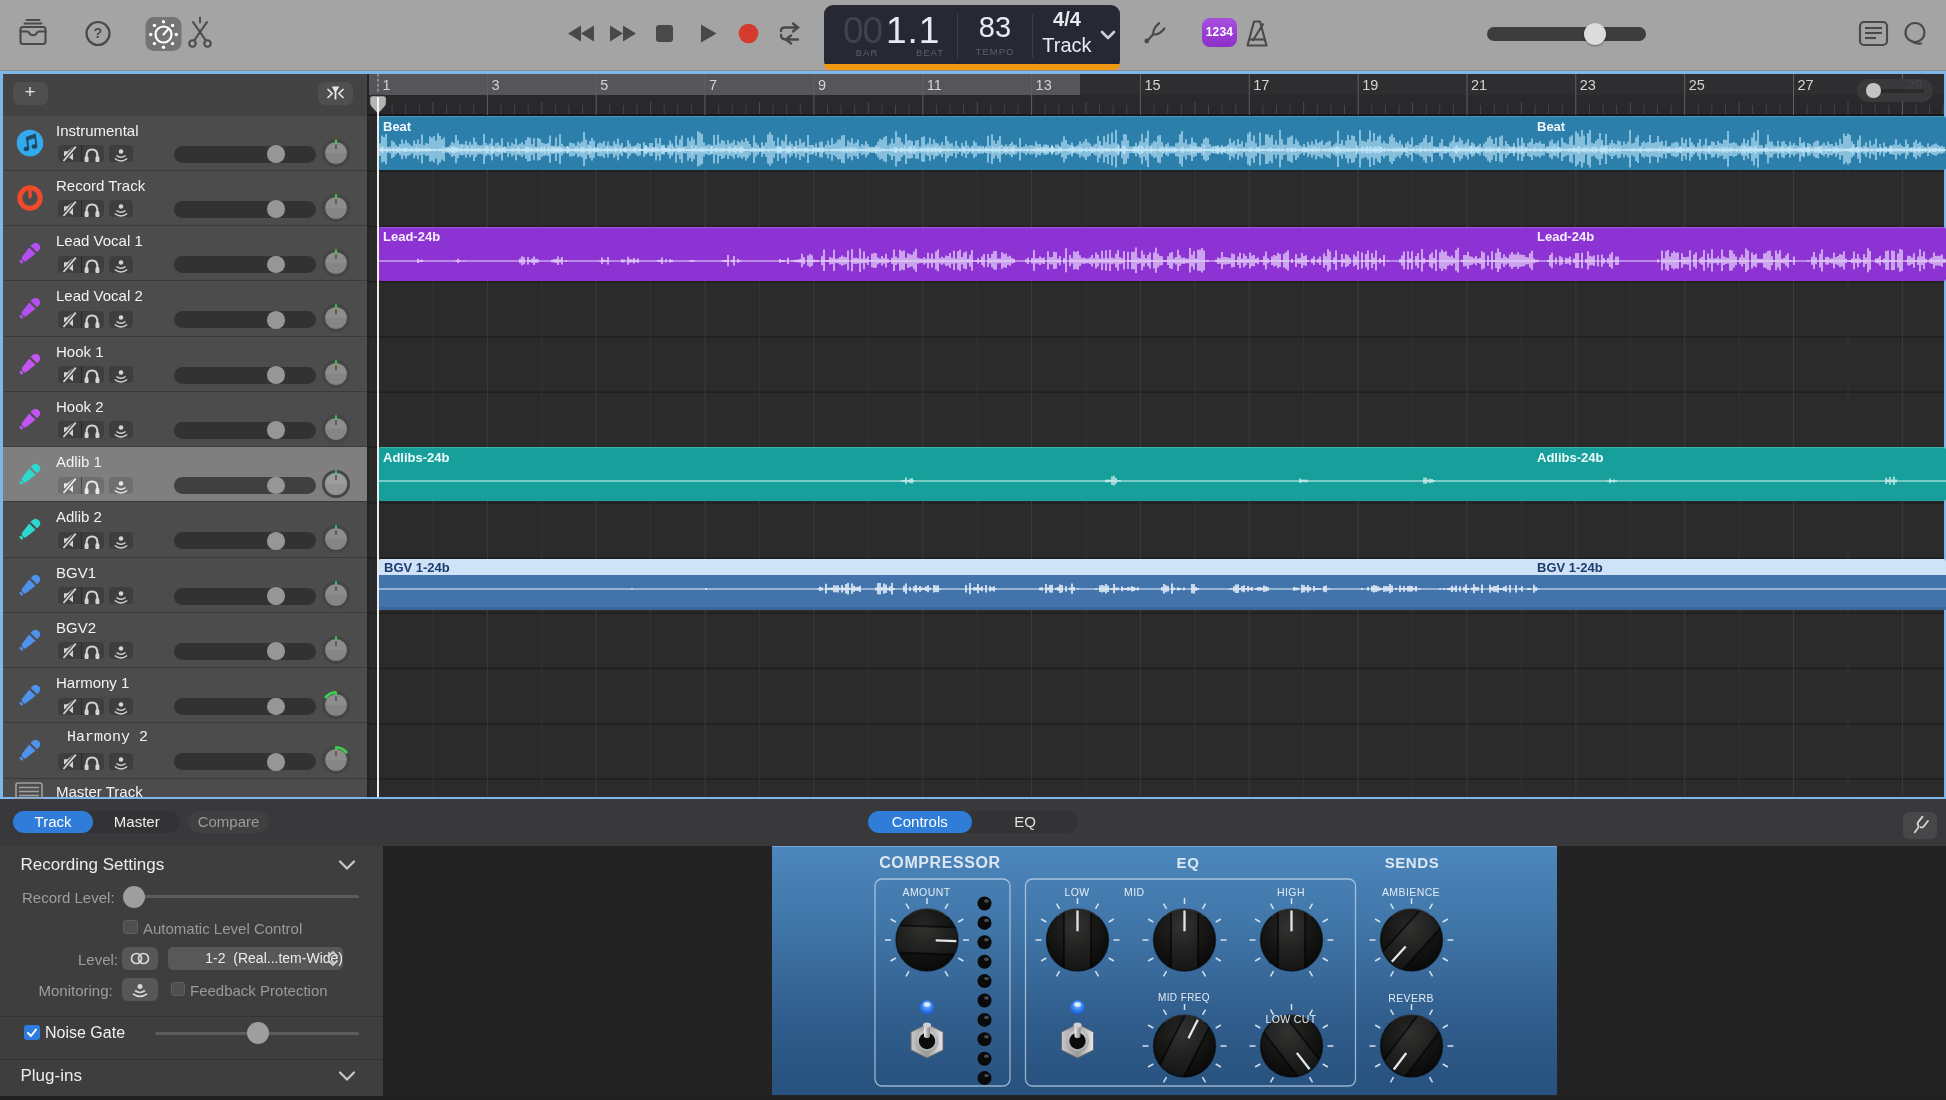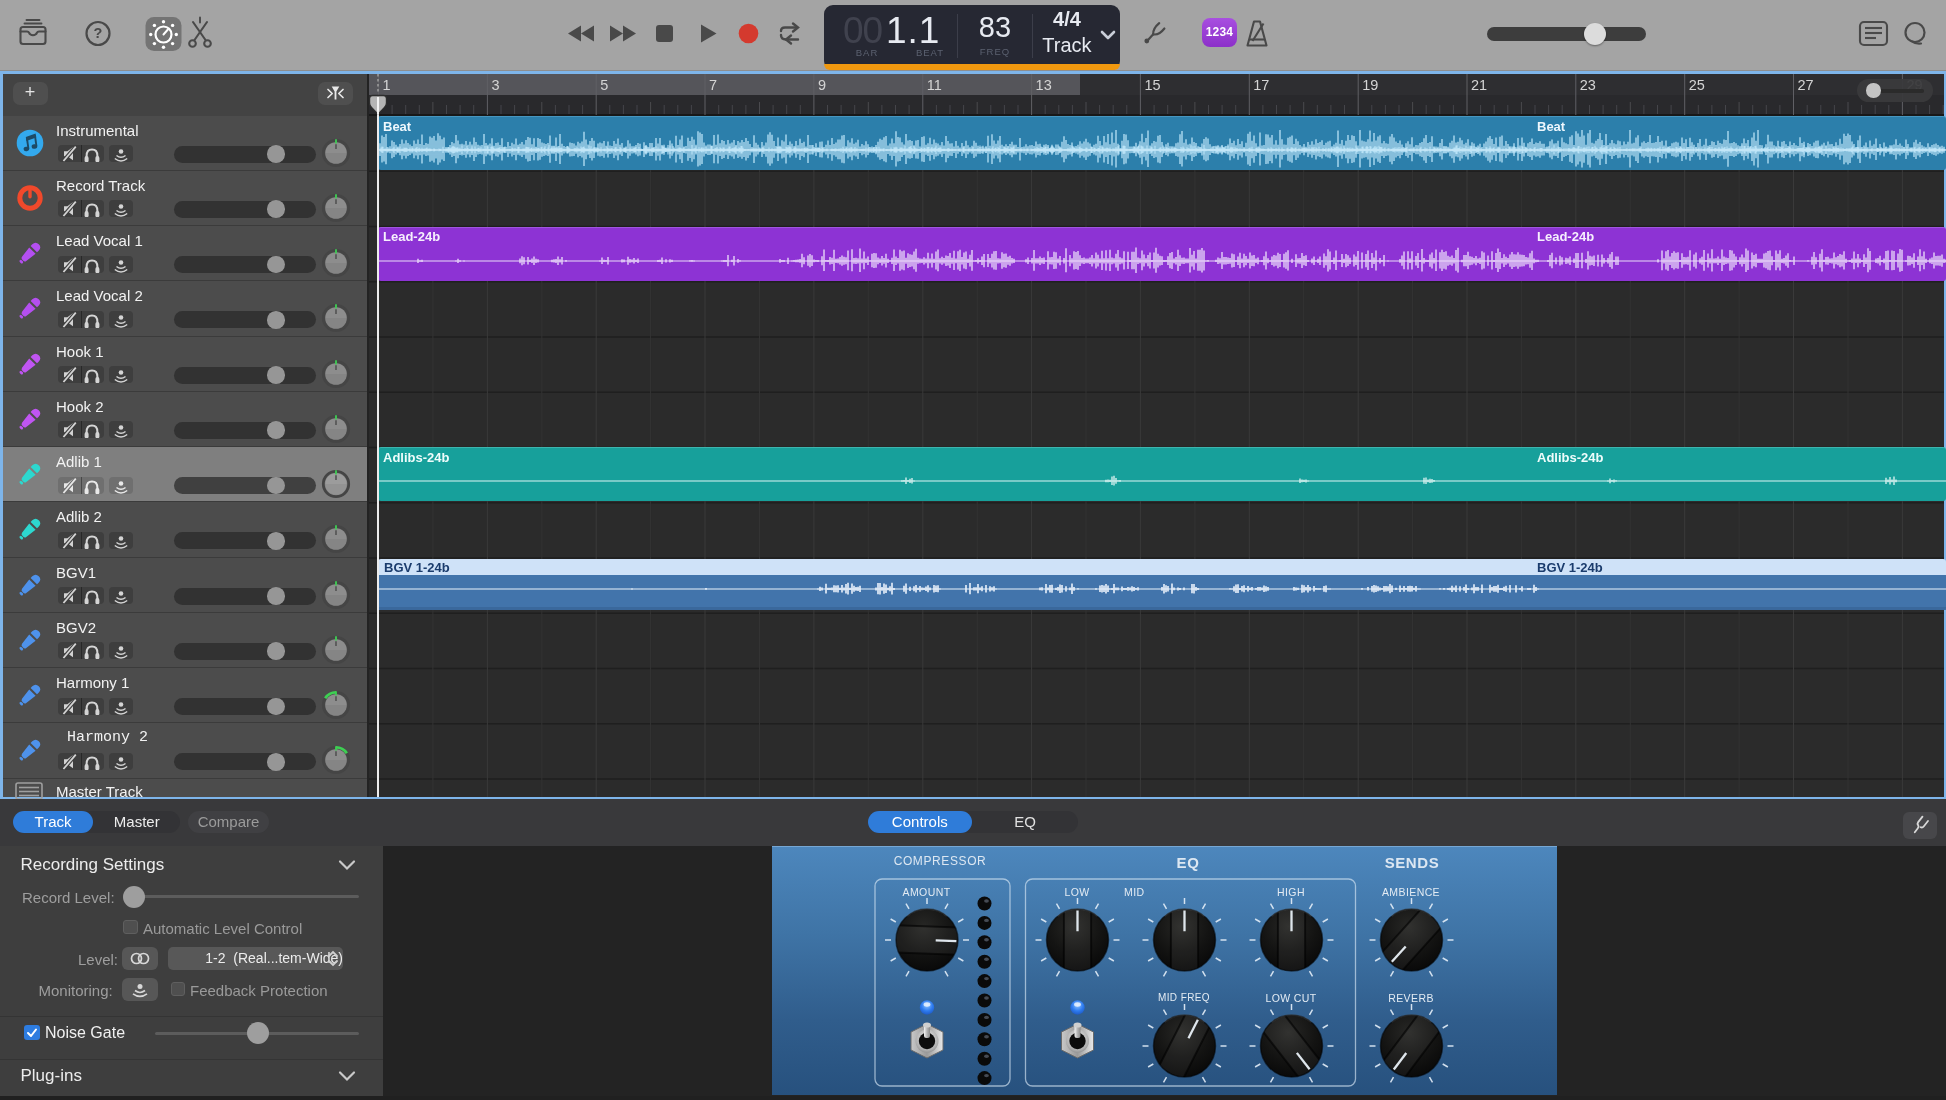--- a/index.html
+++ b/index.html
@@ -72,21 +72,21 @@
 <div style="position:absolute;left:1202px;top:18px;width:35px;height:29px;border-radius:8px;background:linear-gradient(180deg,#a84fe0,#8c2fc9);color:#fff;font-size:12px;font-weight:bold;text-align:center;line-height:29px;letter-spacing:0.2px;">1234</div>
 <div style="position:absolute;left:824px;top:5px;width:296px;height:65px;border-radius:9px;background:#262833;overflow:hidden;"></div>
 <div style="position:absolute;left:824px;top:64px;width:296px;height:6px;border-radius:0 0 9px 9px;background:#f0980f;"></div>
 <div style="position:absolute;left:843px;top:10px;width:70px;height:44px;font-size:37px;color:#40424e;letter-spacing:-1px;">00</div>
 <div style="position:absolute;left:886px;top:10px;width:90px;height:44px;font-size:37px;color:#e7eaf1;letter-spacing:1px;">1.1</div>
 <div style="position:absolute;left:845px;top:47px;width:44px;font-size:9.5px;color:#5b6170;letter-spacing:1px;text-align:center;">BAR</div>
 <div style="position:absolute;left:908px;top:47px;width:44px;font-size:9.5px;color:#5b6170;letter-spacing:1px;text-align:center;">BEAT</div>
 <div style="position:absolute;left:957px;top:14px;width:1px;height:44px;background:#3c3e4a;"></div>
 <div style="position:absolute;left:1032px;top:14px;width:1px;height:44px;background:#3c3e4a;"></div>
 <div style="position:absolute;left:958px;top:11px;width:74px;font-size:29px;color:#e7eaf1;text-align:center;">83</div>
-<div style="position:absolute;left:958px;top:46px;width:74px;font-size:9.5px;color:#5b6170;letter-spacing:1px;text-align:center;">FREQ</div>
+<div style="position:absolute;left:958px;top:46px;width:74px;font-size:9.5px;color:#5b6170;letter-spacing:1px;text-align:center;">TEMPO</div>
 <div style="position:absolute;left:1032px;top:8px;width:70px;font-size:20px;font-weight:bold;color:#e7eaf1;text-align:center;">4/4</div>
 <div style="position:absolute;left:1032px;top:34px;width:70px;font-size:20px;color:#e7eaf1;text-align:center;">Track</div>
 <svg width="20" height="14" viewBox="0 0 20 14" style="position:absolute;left:1098px;top:28px">
     <path d="M4,4 L10,10 L16,4" stroke="#c9ced9" stroke-width="2.6" fill="none" stroke-linecap="round" stroke-linejoin="round"></path>
   </svg>
 <div style="position:absolute;left:0;top:71px;width:1946px;height:728px;background:#7eb5ea;"></div>
 <div style="position:absolute;left:2.5px;top:74px;width:364px;height:41.5px;background:#434343;"></div>
 <div style="position:absolute;left:12.5px;top:81.5px;width:35px;height:23px;border-radius:7px;background:#4f4f4f;color:#e4e4e4;font-size:18px;font-weight:300;text-align:center;line-height:21px;">+</div>
 <div style="position:absolute;left:318px;top:81.5px;width:35px;height:23px;border-radius:7px;background:#4f4f4f;"></div>
 <svg width="35" height="23" viewBox="0 0 35 23" style="position:absolute;left:318px;top:81.5px">
@@ -1174,22 +1174,22 @@
       <g transform="rotate(217)" clip-path="url(#kc31)">
         <rect x="-13.6" y="-31" width="27.3" height="62" fill="rgba(255,255,255,.05)"></rect>
         <line x1="-13.6" y1="-31" x2="-13.6" y2="31" stroke="rgba(0,0,0,.6)" stroke-width="2"></line>
         <line x1="13.6" y1="-31" x2="13.6" y2="31" stroke="rgba(0,0,0,.6)" stroke-width="2"></line>
         <line x1="0" y1="-29.4" x2="0" y2="-8.7" stroke="#dfe6ec" stroke-width="2.3"></line>
       </g>
       <path d="M-19.8,-23.9 A31,31 0 0 1 19.8,-23.9" fill="none" stroke="rgba(255,255,255,.2)" stroke-width="1.6"></path>
       <circle cx="0" cy="0" r="31" fill="none" stroke="rgba(0,0,0,.55)" stroke-width="1.5"></circle>
     </g>
   </svg>
-<div style="position:absolute;left:840.0px;top:854px;width:200px;text-align:center;font-size:12px;font-weight:normal;color:#dce7f2;letter-spacing:0.6px;">COMPRESSOR</div>
+<div style="position:absolute;left:840.0px;top:854px;width:200px;text-align:center;font-size:16px;font-weight:bold;color:#dce7f2;letter-spacing:0.6px;">COMPRESSOR</div>
 <div style="position:absolute;left:1088.0px;top:854px;width:200px;text-align:center;font-size:15px;font-weight:bold;color:#dce7f2;letter-spacing:0.6px;">EQ</div>
 <div style="position:absolute;left:1312.0px;top:854px;width:200px;text-align:center;font-size:15px;font-weight:bold;color:#dce7f2;letter-spacing:0.6px;">SENDS</div>
 <div style="position:absolute;left:866.5px;top:886px;width:120px;text-align:center;font-size:10.5px;color:#e3ebf3;letter-spacing:0.4px;">AMOUNT</div>
 <div style="position:absolute;left:1017.0px;top:886px;width:120px;text-align:center;font-size:10.5px;color:#e3ebf3;letter-spacing:0.4px;">LOW</div>
 <div style="position:absolute;left:1124.0px;top:886px;width:120px;text-align:left;font-size:10.5px;color:#e3ebf3;letter-spacing:0.4px;">MID</div>
 <div style="position:absolute;left:1231.0px;top:886px;width:120px;text-align:center;font-size:10.5px;color:#e3ebf3;letter-spacing:0.4px;">HIGH</div>
 <div style="position:absolute;left:1124.0px;top:992px;width:120px;text-align:center;font-size:10px;color:#e3ebf3;letter-spacing:0.4px;">MID FREQ</div>
-<div style="position:absolute;left:1231.0px;top:992px;width:120px;text-align:center;font-size:10.5px;color:#e3ebf3;letter-spacing:0.4px;">LOW CUT</div>
+<div style="position:absolute;left:1231.0px;top:1013px;width:120px;text-align:center;font-size:10.5px;color:#e3ebf3;letter-spacing:0.4px;">LOW CUT</div>
 <div style="position:absolute;left:1351.0px;top:886px;width:120px;text-align:center;font-size:10.5px;color:#e3ebf3;letter-spacing:0.4px;">AMBIENCE</div>
 <div style="position:absolute;left:1351.0px;top:992px;width:120px;text-align:center;font-size:10.5px;color:#e3ebf3;letter-spacing:0.4px;">REVERB</div>
 </body></html>

